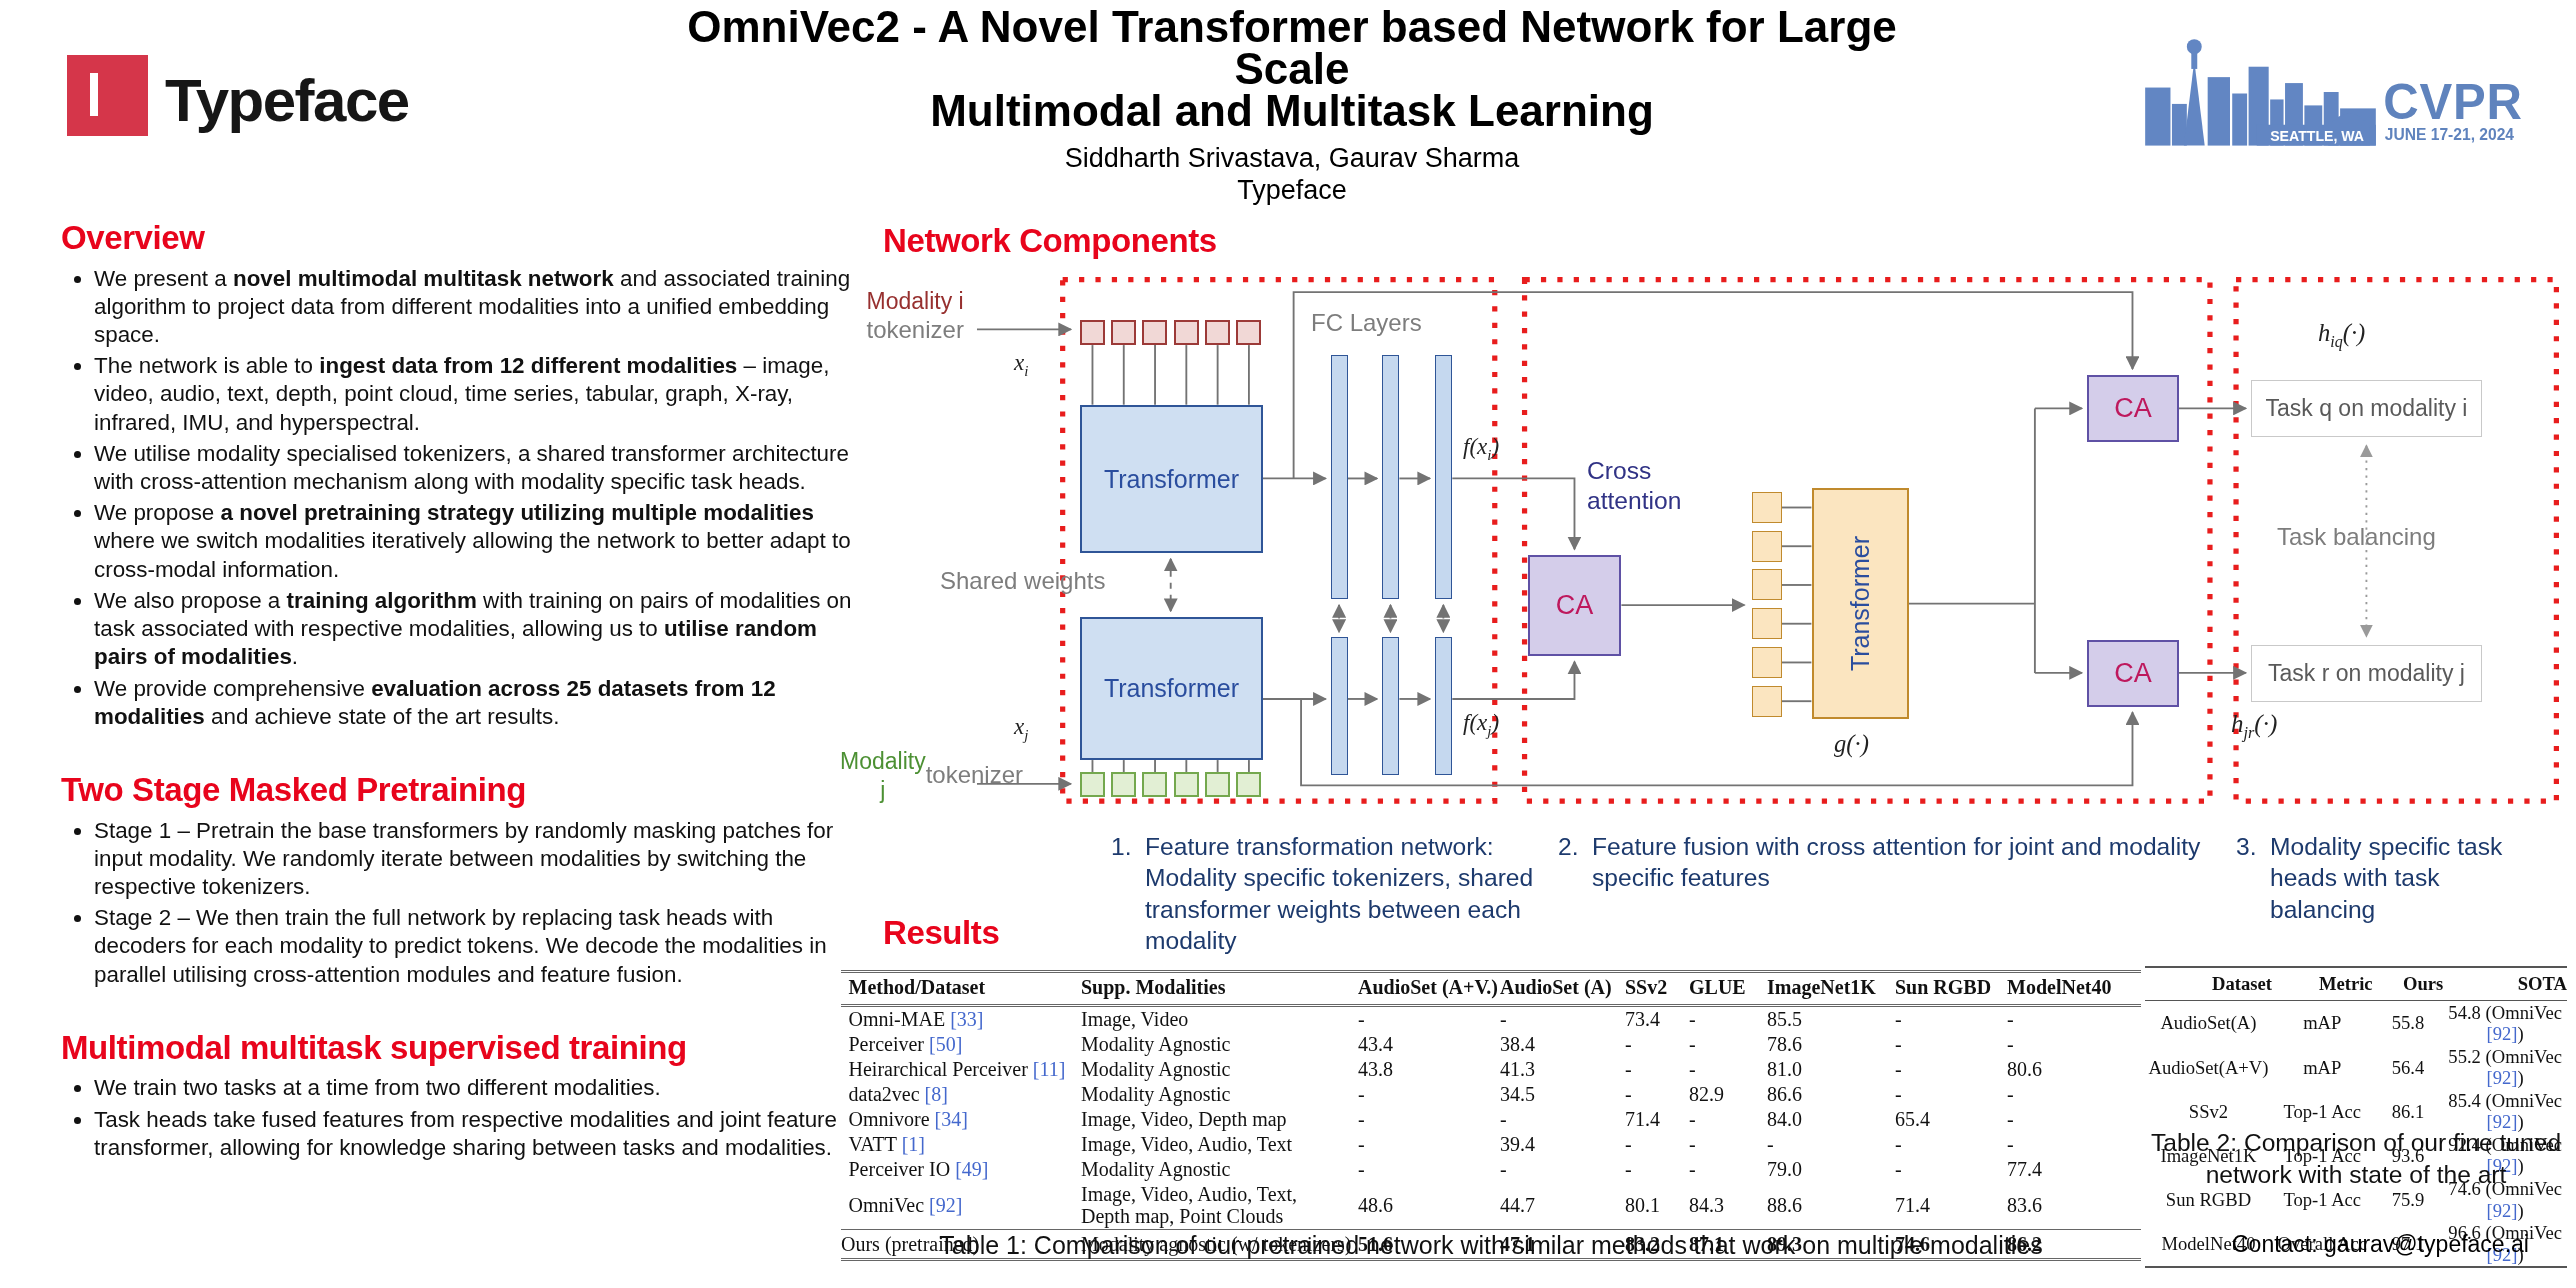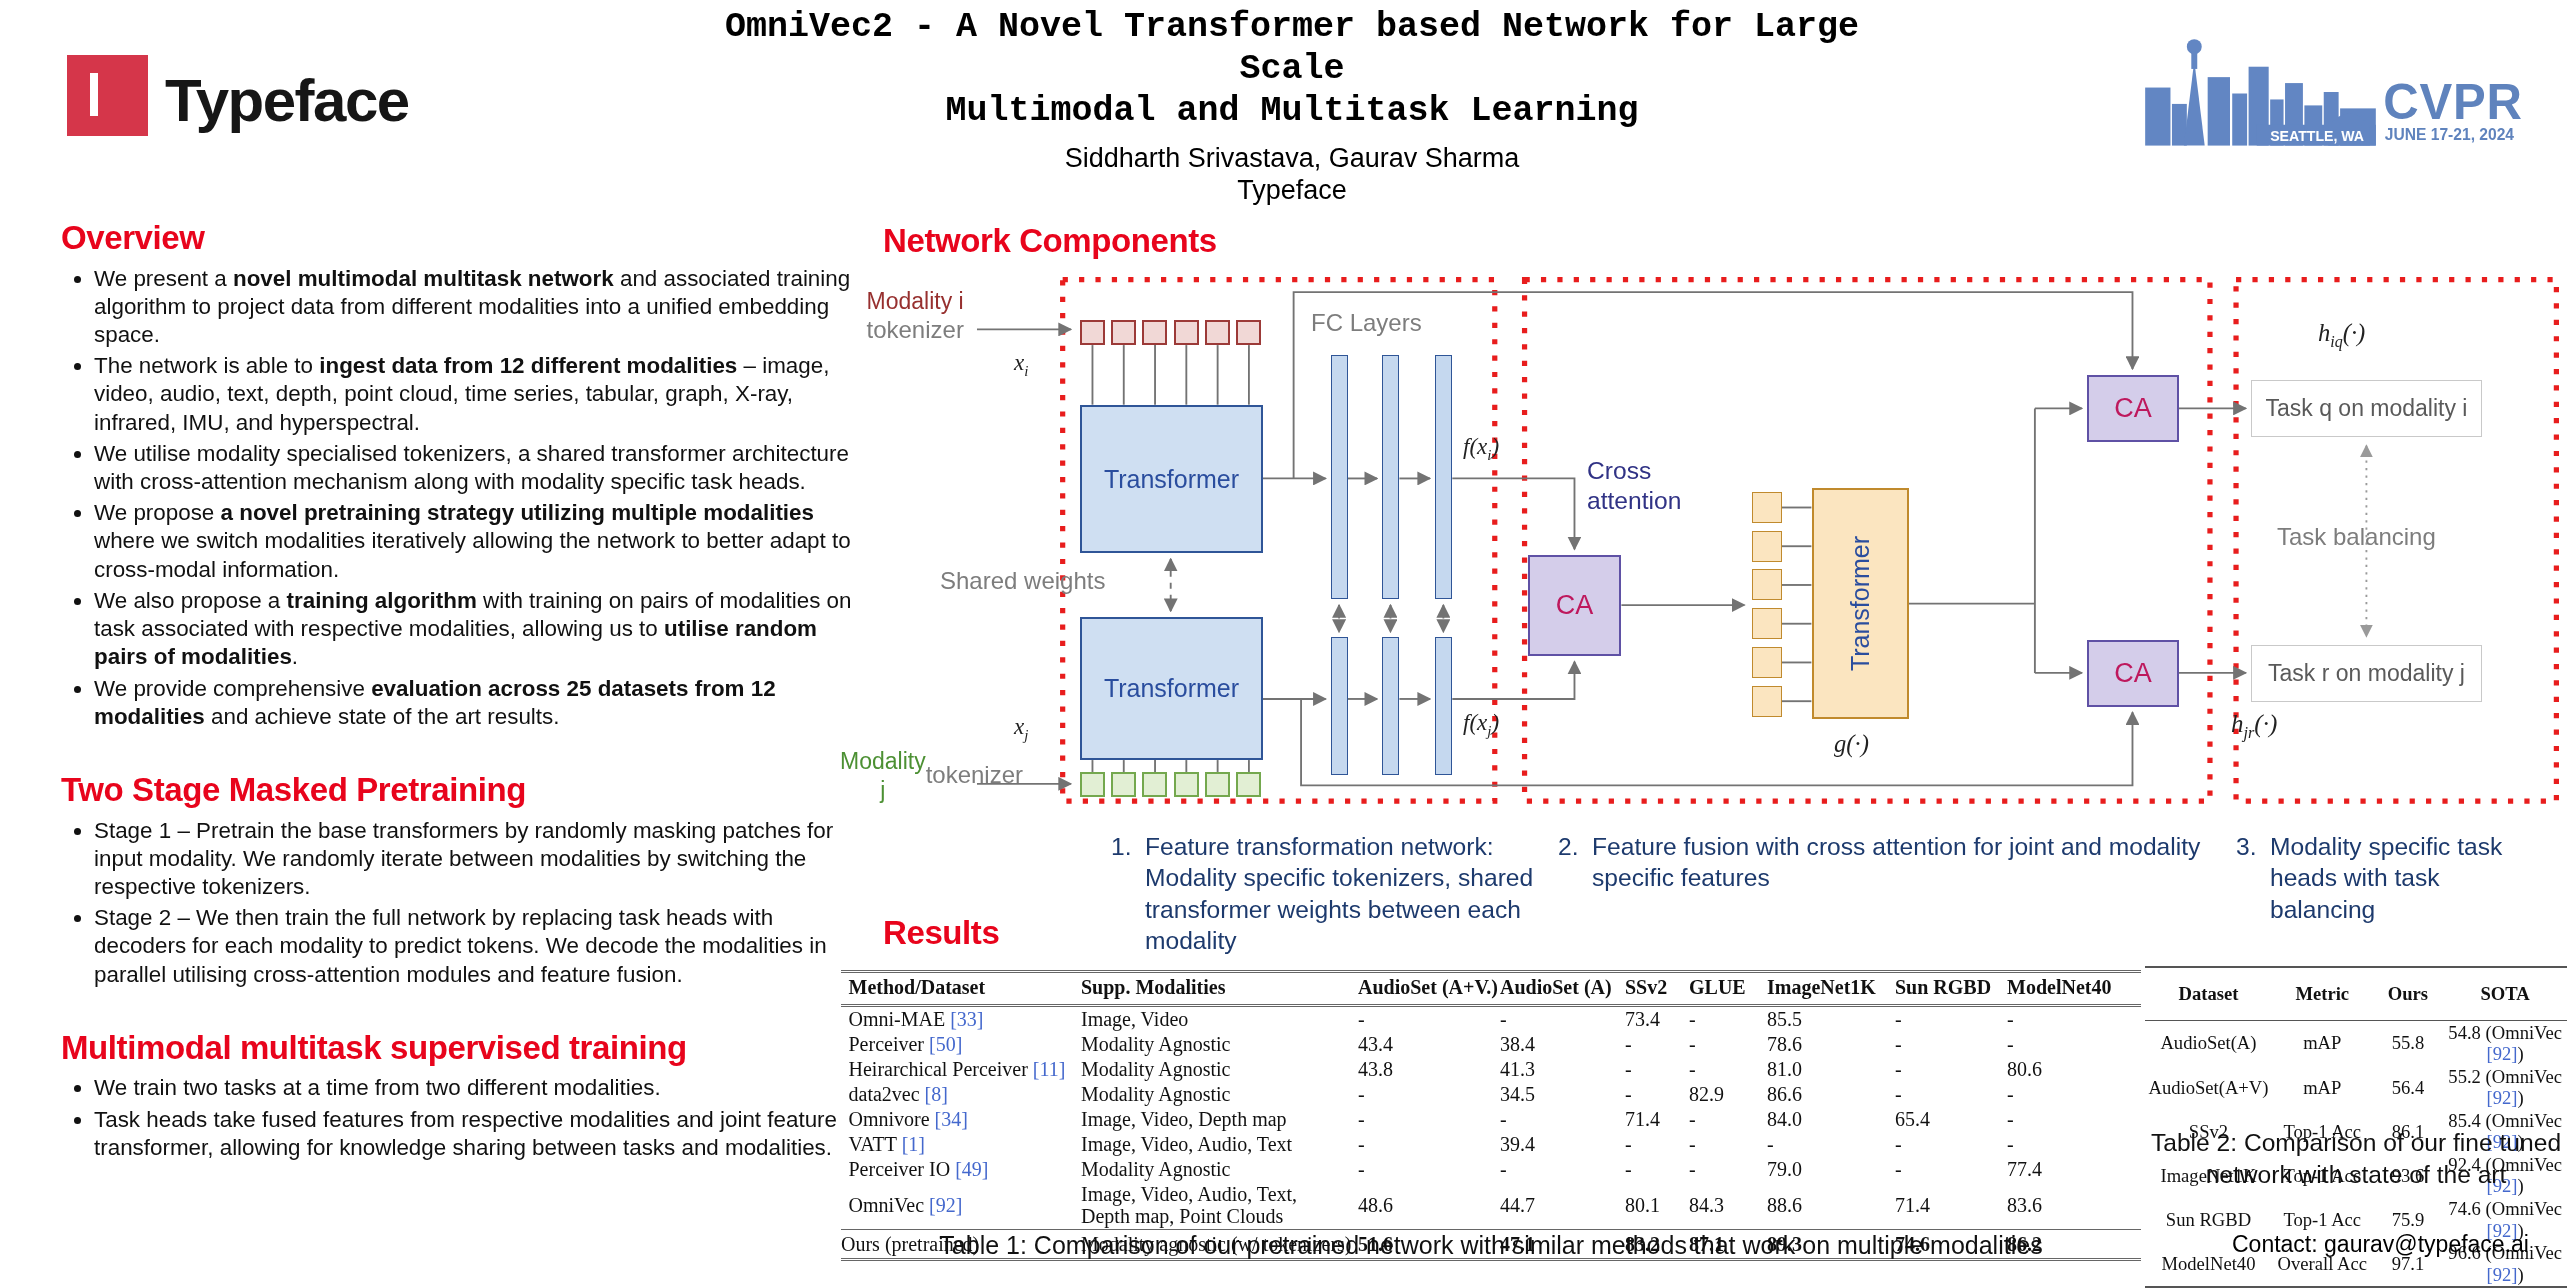--- a/index.html
+++ b/index.html
@@ -4,21 +4,21 @@
 <style>
   html,body{margin:0;padding:0;background:#ffffff;}
   body{width:2576px;height:1288px;position:relative;overflow:hidden;
        font-family:"Liberation Sans",sans-serif;color:#111;}
   .abs{position:absolute;}
   
   .logo-square{left:67px;top:55px;width:81px;height:81px;background:#d5364a;}
   .logo-bar{position:absolute;left:28%;top:22%;width:10%;height:53%;background:#fff;}
   .logo-text{left:165px;top:66px;font-size:60px;font-weight:700;letter-spacing:-1.5px;color:#161616;}
   .title-wrap{left:662px;top:6px;width:1260px;text-align:center;}
-  .title-line{font-size:35px;font-weight:700;line-height:42px;color:#000;font-family:Liberation Mono, monospace;}
+  .title-line{font-size:44px;font-weight:700;line-height:42px;color:#000;}
   .authors{font-size:27px;line-height:34px;color:#000;margin-top:9px;}
   .affil{font-size:27px;line-height:31px;color:#000;}
   .cvpr-wrap{left:2145px;top:31px;width:417px;height:125px;}
   
   .leftcol{left:61px;top:219px;width:804px;}
   .rh{color:#e8041c;font-weight:700;font-size:33px;letter-spacing:-0.4px;margin:0 0 7.5px 0;}
   .leftcol ul{margin:0;padding:0 0 0 33px;font-size:22.4px;line-height:1.26;}
   .leftcol li{margin-bottom:3px;}
   .sec-gap{margin-top:40px;}
   
@@ -48,21 +48,21 @@
   .results-h{left:883px;top:914px;}
   table{border-collapse:collapse;font-family:"Liberation Serif",serif;color:#111;}
   .t1{left:841px;top:970px;width:1300px;font-size:20px;border-top:3px double #666;border-bottom:3px double #666;}
   .t1 th{font-weight:700;text-align:left;border-bottom:3px double #666;padding:3px 0 4.5px 0;}
   .t1 td{padding:1.5px 0;vertical-align:middle;line-height:1.1;}
   .t1 th:first-child,.t1 td:first-child{padding-left:7.5px;}
   .t1 tr.ours-row td{border-top:1.5px solid #666;padding:3px 0;}
   .bval{font-weight:700;}
   .ref{color:#4468cd;}
   .t2{left:2145px;top:966px;width:422px;font-size:18.6px;border-top:2.2px solid #555;border-bottom:2.2px solid #555;}
-  .t2 th{font-weight:700;text-align:center;border-bottom:1.5px solid #555;padding:15px 0;}
+  .t2 th{font-weight:700;text-align:right;border-bottom:1.5px solid #555;padding:5px 0;}
   .t2 td{text-align:center;padding:0.7px 0;line-height:1.15;}
   .tcap{font-size:25px;color:#111;text-align:center;}
   .t1cap{left:841px;top:1231px;width:1300px;}
   .t2cap{left:2145px;top:1127px;width:422px;white-space:pre-line;font-size:24.6px;line-height:1.3;}
   .contact{left:2232px;top:1231px;font-size:23px;color:#000;}
 </style>
 </head>
 <body>
 
 <div class="abs logo-square">

